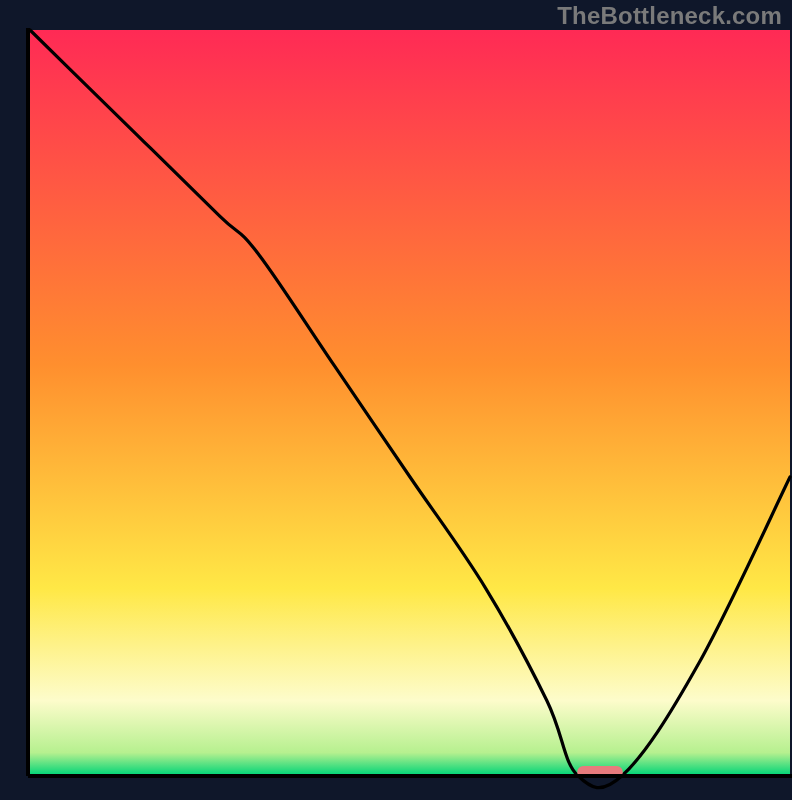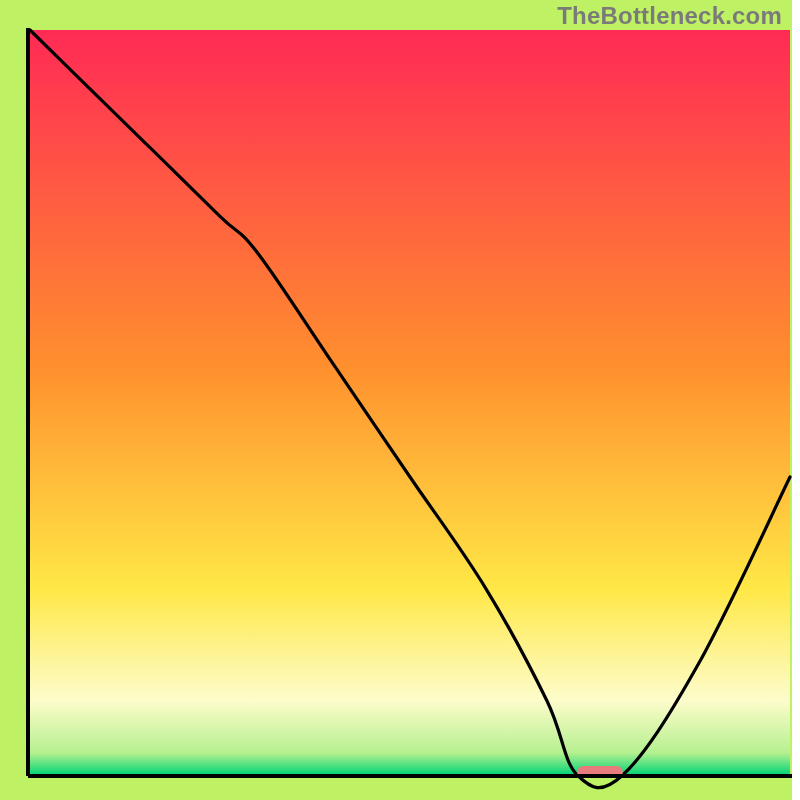--- a/index.html
+++ b/index.html
@@ -7,21 +7,21 @@
     padding: 0;
     width: 800px;
     height: 800px;
     background: #ffffff;
     font-family: Arial, Helvetica, sans-serif;
   }
   .wrapper {
     position: relative;
     width: 792px;
     height: 800px;
-    background: #bef264;
+    background: #0f172a;
   }
   .watermark {
     position: absolute;
     top: 2px;
     right: 10px;
     font-size: 24px;
     font-weight: 600;
     color: #7a7a7a;
     letter-spacing: 0.2px;
     z-index: 3;

